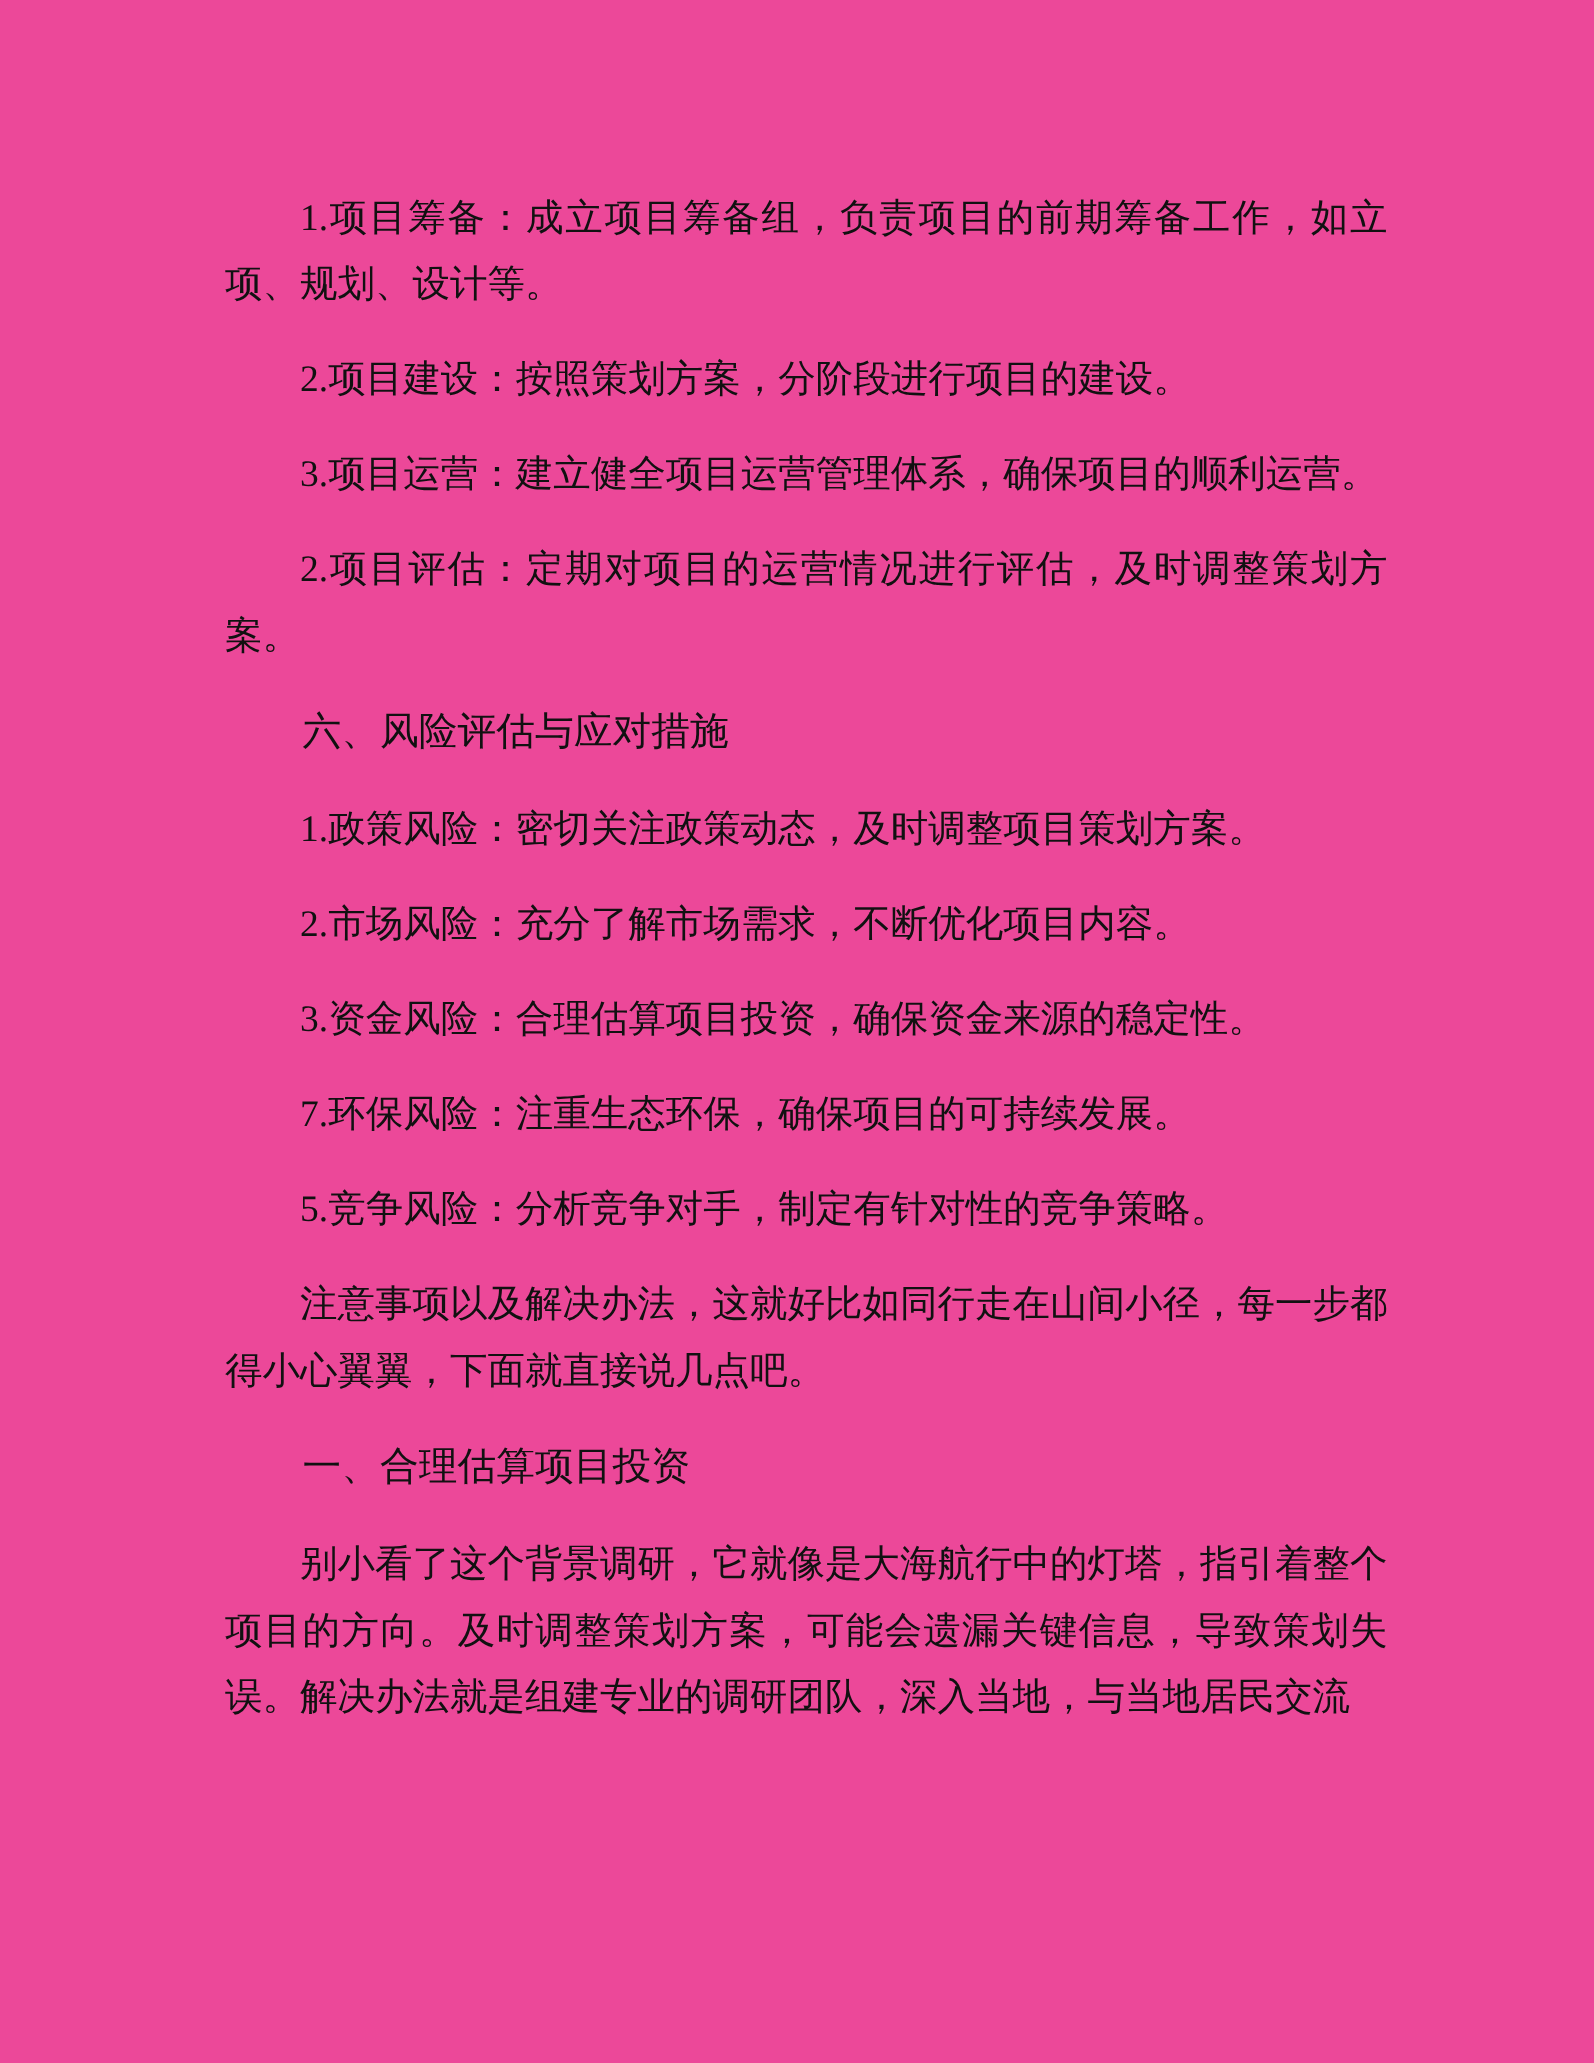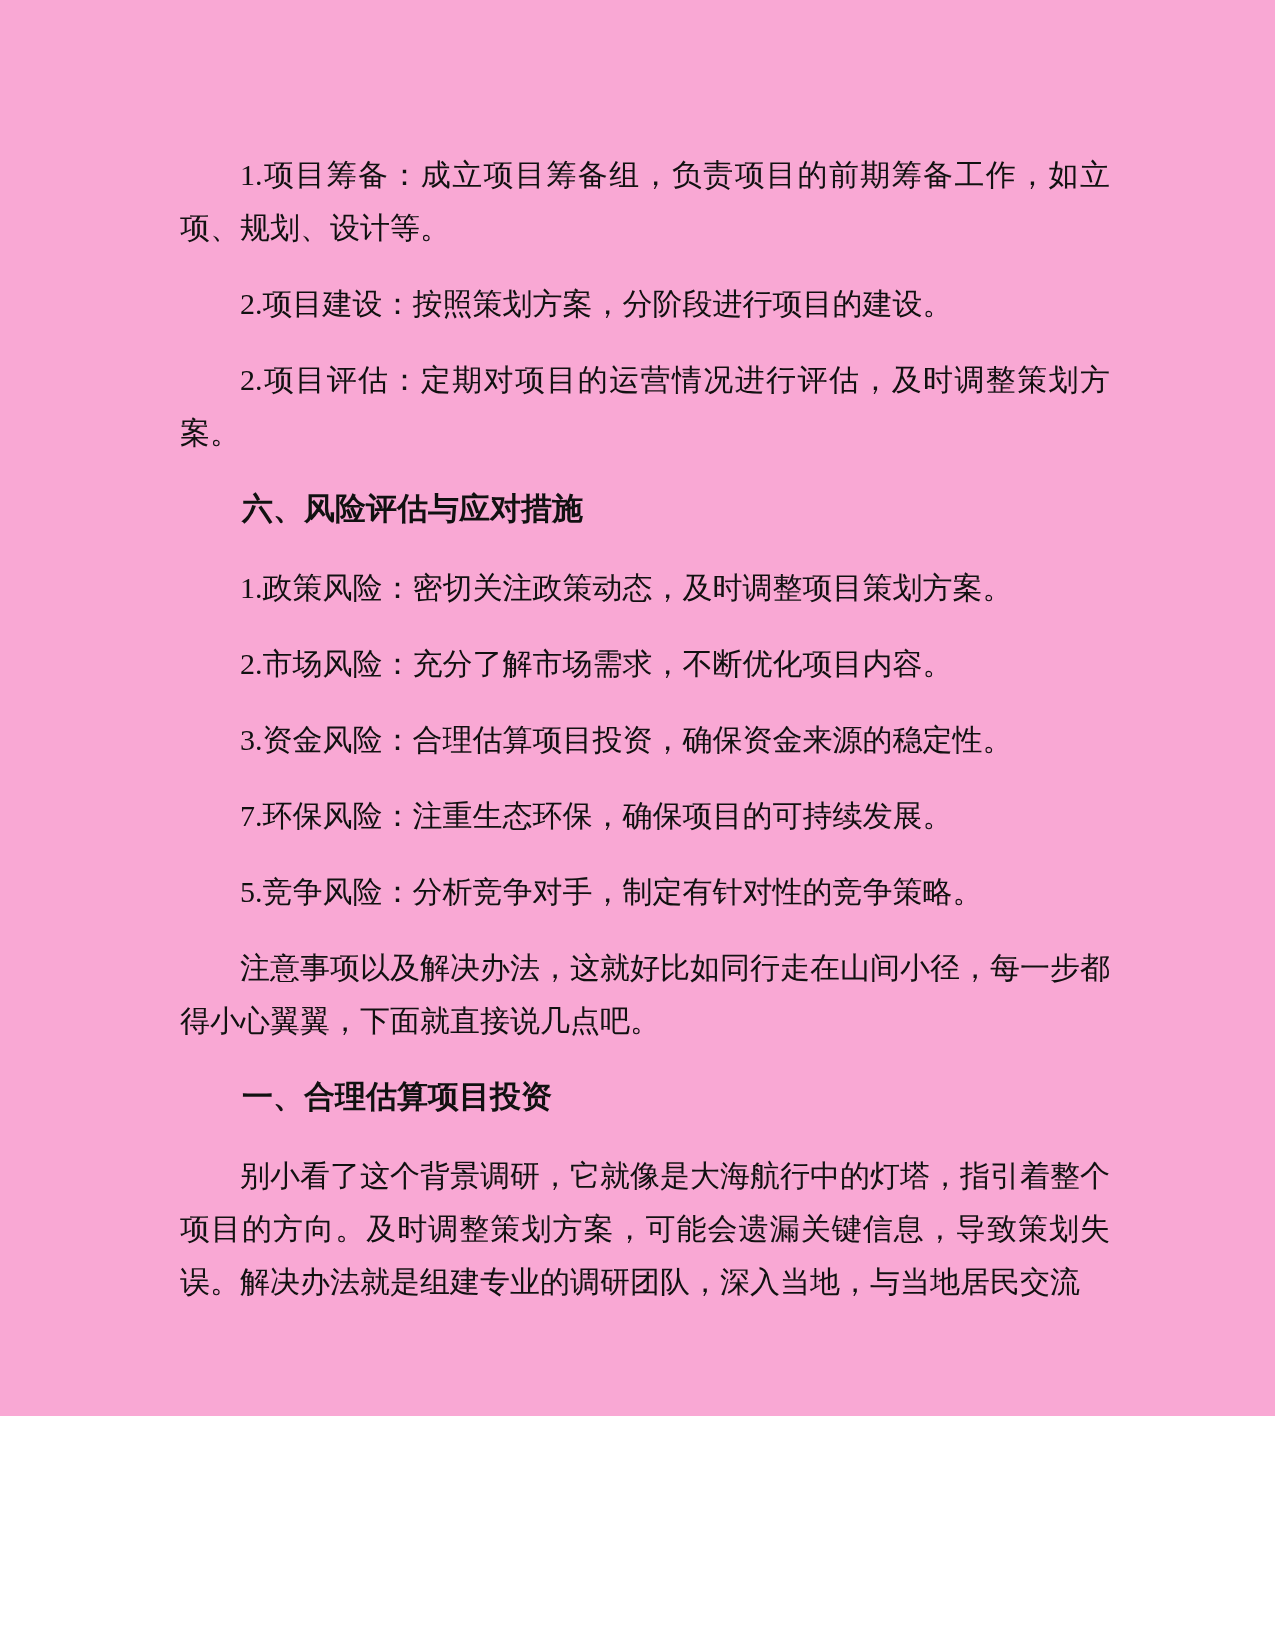--- a/index.html
+++ b/index.html
@@ -5,22 +5,22 @@
   * { margin: 0; padding: 0; box-sizing: border-box; }
   html, body {
     width: 1275px;
     height: 1650px;
     background: #ffffff;
     font-family: "Liberation Serif", "DejaVu Serif", serif;
   }
   .page {
     position: relative;
     width: 1275px;
-    height: 1416px;
-    background: #f9a8d4;
+    height: 1650px;
+    background: #ec4899;
     overflow: hidden;
   }
   .content {
     position: absolute;
     top: 148px;
     left: 180px;
     width: 930px;
     color: #111111;
   }
   .doc-paragraph {
@@ -30,34 +30,35 @@
     text-indent: 2em;
     margin-bottom: 23px;
     color: #111111;
     word-break: break-all;
     font-weight: normal;
   }
   .doc-heading {
     font-family: "Liberation Sans", "DejaVu Sans", sans-serif;
     font-size: 31px;
     line-height: 53px;
-    font-weight: bold;
+    font-weight: normal;
     text-indent: 2em;
     margin-top: 10px;
     margin-bottom: 26px;
     color: #111111;
   }
 </style>
 </head>
 <body>
 
 <div class="page">
   <div class="content">
       <p class="doc-paragraph">1.项目筹备：成立项目筹备组，负责项目的前期筹备工作，如立项、规划、设计等。</p>
       <p class="doc-paragraph">2.项目建设：按照策划方案，分阶段进行项目的建设。</p>
+      <p class="doc-paragraph">3.项目运营：建立健全项目运营管理体系，确保项目的顺利运营。</p>
       <p class="doc-paragraph">2.项目评估：定期对项目的运营情况进行评估，及时调整策划方案。</p>
       <h2 class="doc-heading">六、风险评估与应对措施</h2>
       <p class="doc-paragraph">1.政策风险：密切关注政策动态，及时调整项目策划方案。</p>
       <p class="doc-paragraph">2.市场风险：充分了解市场需求，不断优化项目内容。</p>
       <p class="doc-paragraph">3.资金风险：合理估算项目投资，确保资金来源的稳定性。</p>
       <p class="doc-paragraph">7.环保风险：注重生态环保，确保项目的可持续发展。</p>
       <p class="doc-paragraph">5.竞争风险：分析竞争对手，制定有针对性的竞争策略。</p>
       <p class="doc-paragraph">注意事项以及解决办法，这就好比如同行走在山间小径，每一步都得小心翼翼，下面就直接说几点吧。</p>
       <h2 class="doc-heading">一、合理估算项目投资</h2>
       <p class="doc-paragraph">别小看了这个背景调研，它就像是大海航行中的灯塔，指引着整个项目的方向。及时调整策划方案，可能会遗漏关键信息，导致策划失误。解决办法就是组建专业的调研团队，深入当地，与当地居民交流</p>

